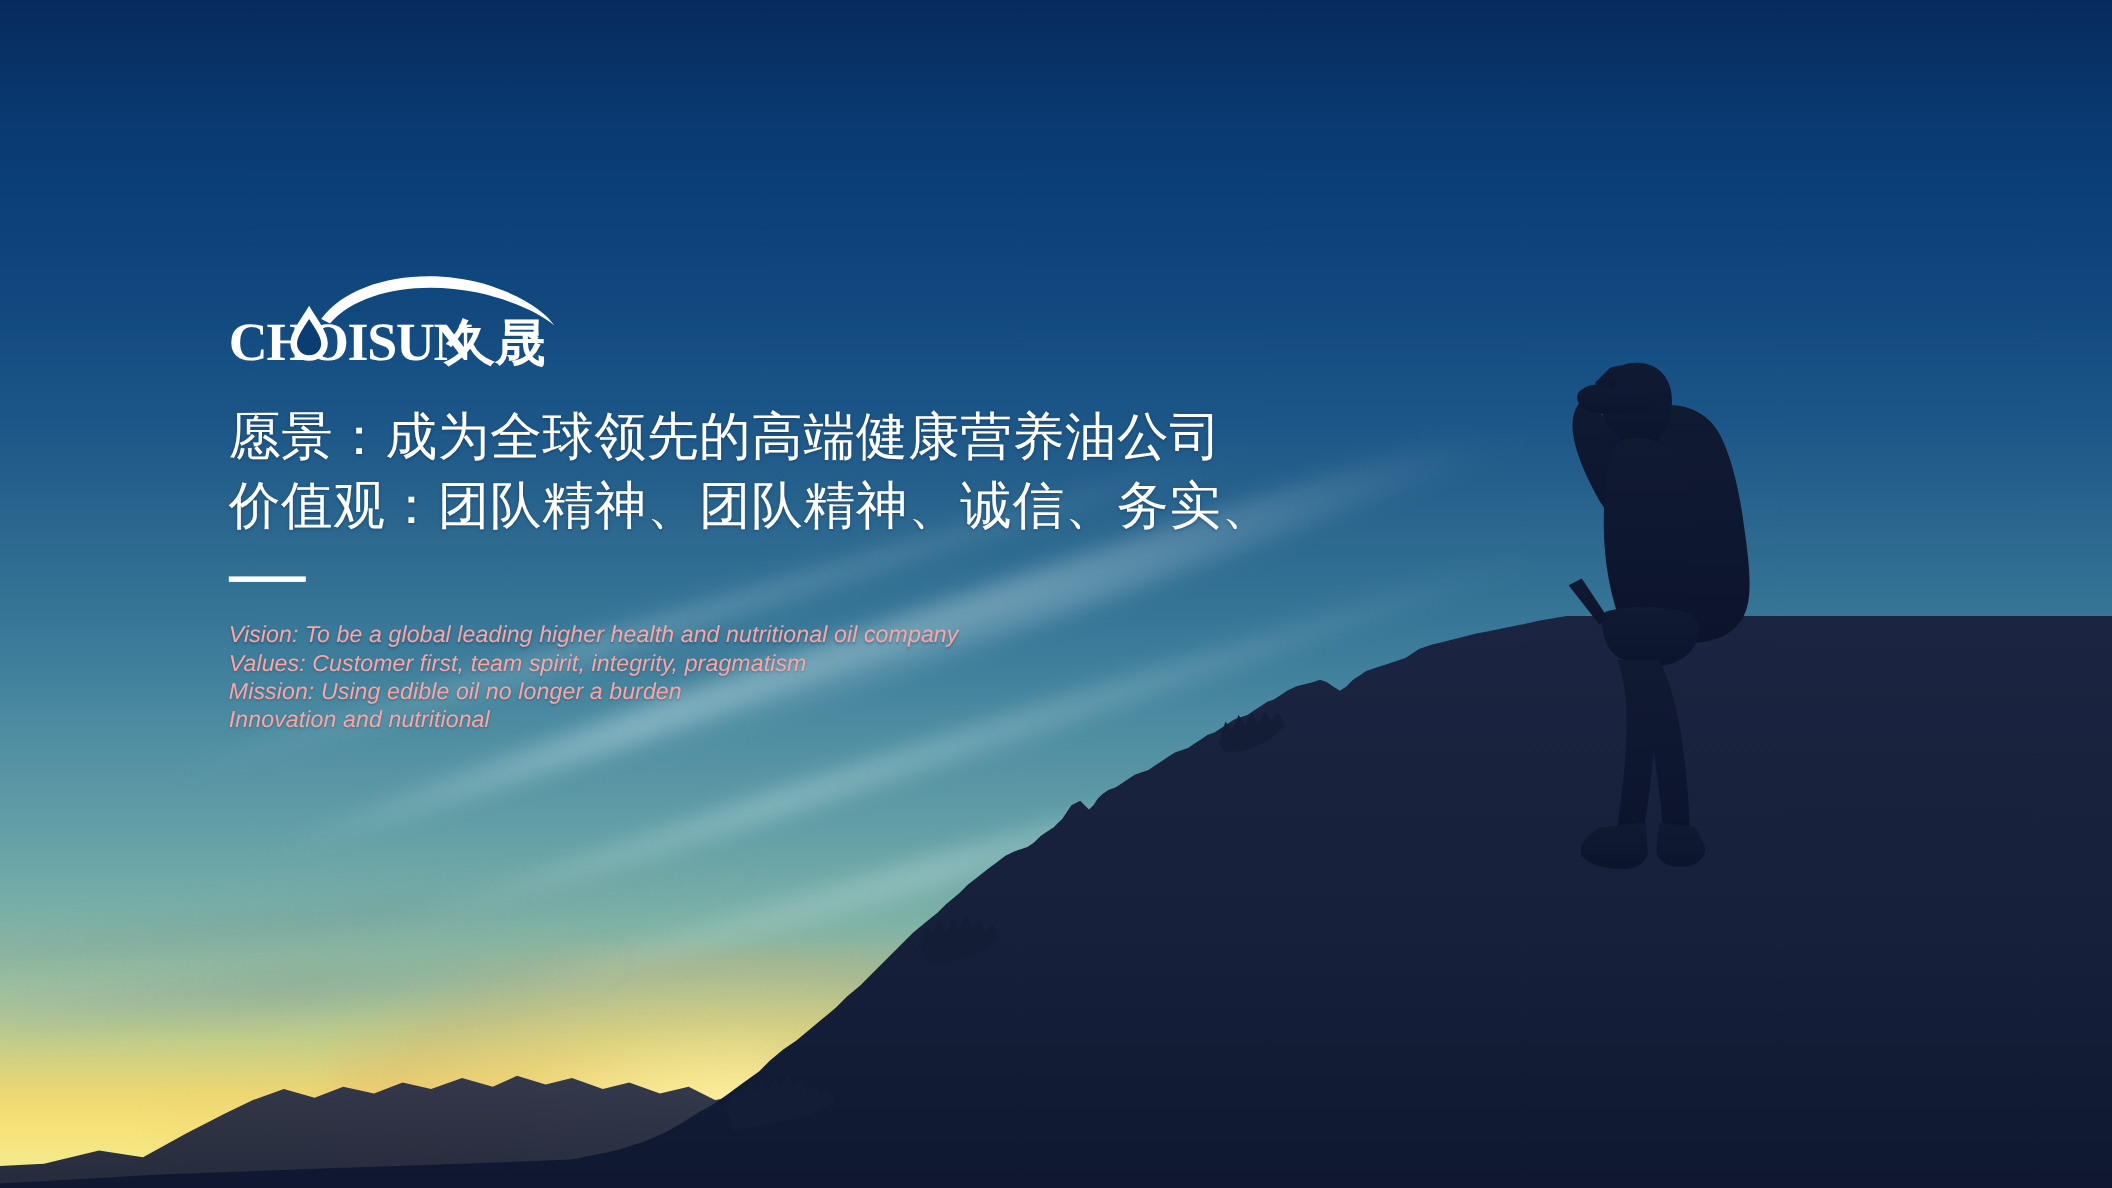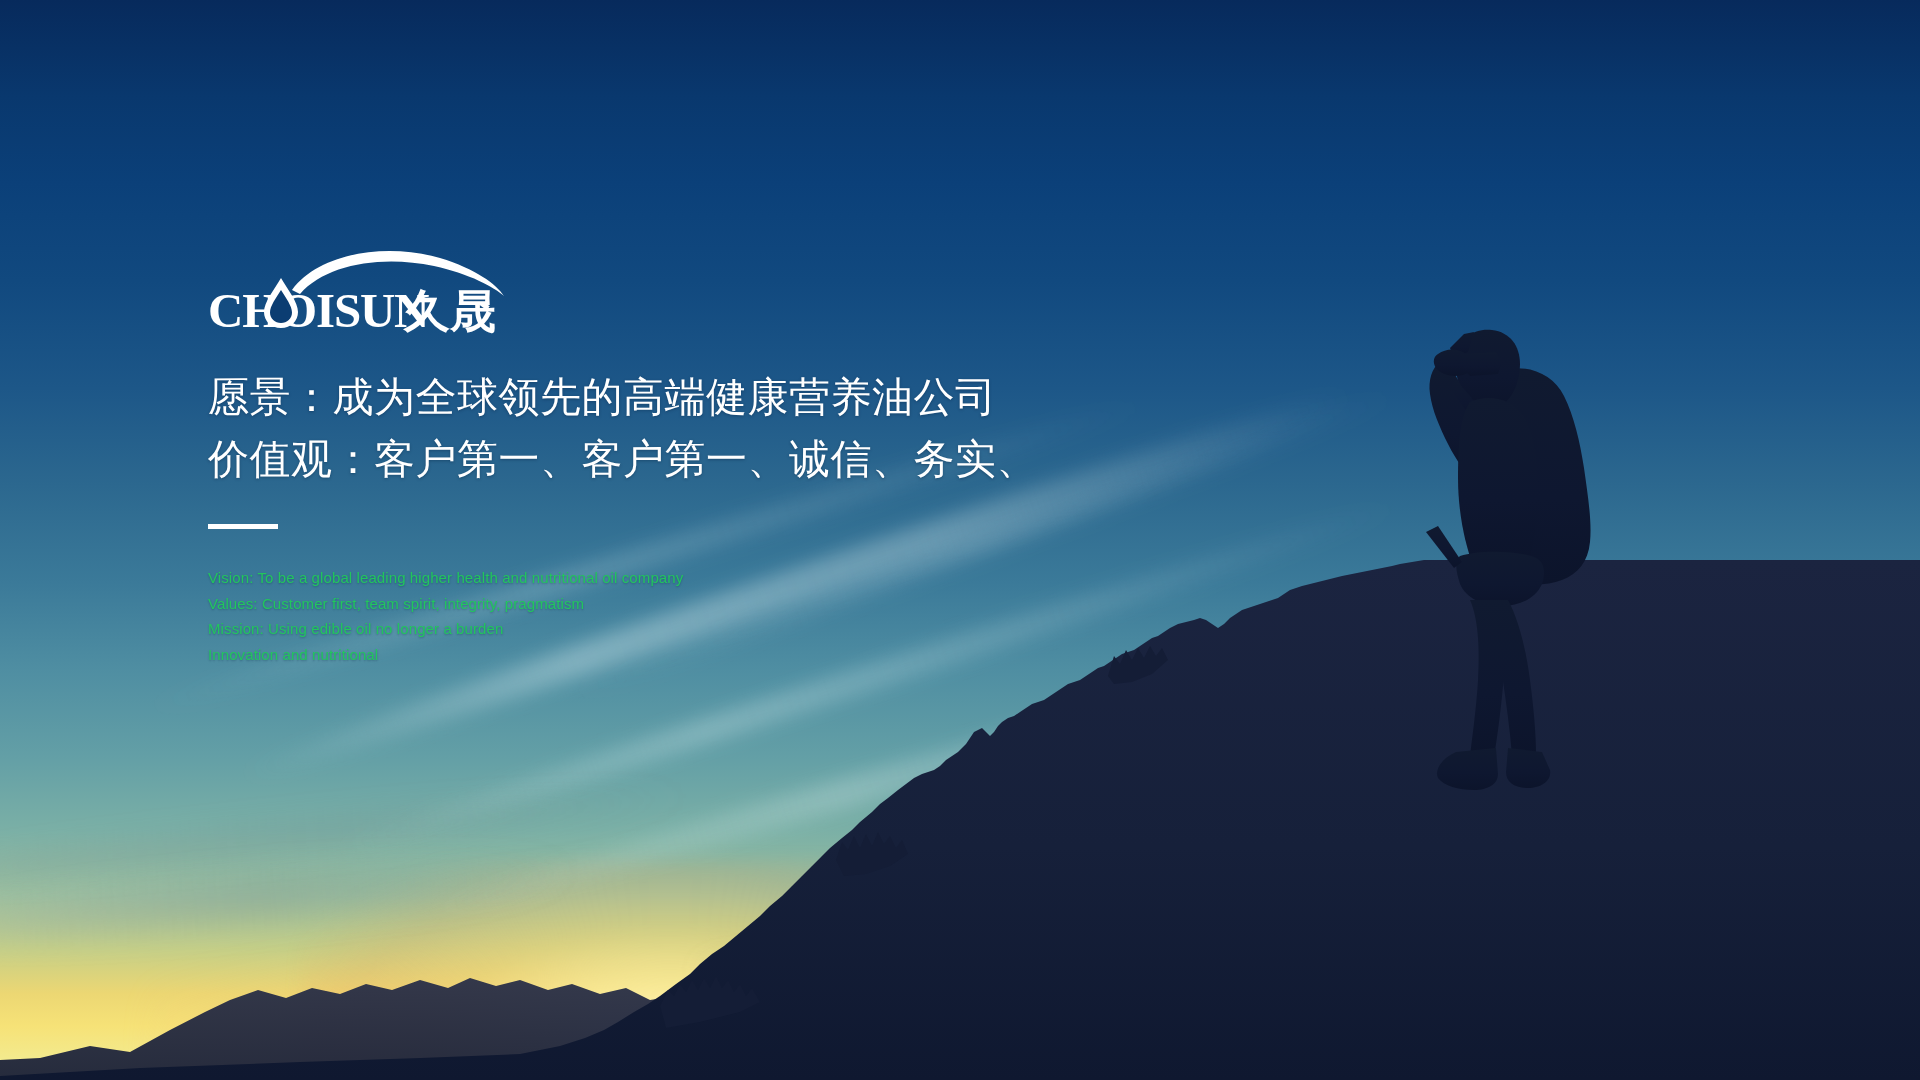--- a/index.html
+++ b/index.html
@@ -113,45 +113,46 @@
   }
 
   
   .logo { position:relative; height:92px; margin-bottom:26px; }
   .logo svg { display:block; }
 
   
   .cn-block { margin-top:2px; }
   .cn-line {
     color:#ffffff;
-    font-size:41px;
+    font-size:47px;
     line-height:62px;
     font-weight:400;
     letter-spacing:0.5px;
     white-space:nowrap;
     text-shadow:0 1px 3px rgba(0,25,55,0.35);
   }
 
   
   .divider {
     width:70px; height:5px;
     background:#ffffff;
     margin:34px 0 36px 0;
   }
 
   
   .en-block { }
   .en-line {
-    color:#22c55e;
-    font-size:15px;
+    color:#fca5a5;
+    font-size:21px;
     line-height:25.5px;
     font-weight:400;
     letter-spacing:0.1px;
     white-space:nowrap;
     text-shadow:0 1px 2px rgba(0,30,60,0.3);
+    font-style:italic;
   }
 </style>
 </head>
 <body>
 
 <div id="stage">
 
   <div class="sky"></div>
   <div class="sun-glow2"></div>
   <div class="sun-glow"></div>
@@ -303,21 +304,21 @@
              C63,80 56,73 56,64 C56,54 66,42 73,30 Z"></path>
         <path fill="#0b3d72" d="M73,42 C78,50 84,58 84,64.5 C84,70.5 79,75 73,75
              C67,75 62,70.5 62,64.5 C62,58 68,50 73,42 Z"></path>
 
         <text x="196" y="79" fill="#ffffff" font-family="'DejaVu Sans','Liberation Sans',sans-serif" font-size="46" font-weight="700">久晟</text>
       </svg>
     </div>
 
     <div class="cn-block">
       <div class="cn-line">愿景：成为全球领先的高端健康营养油公司</div>
-      <div class="cn-line">价值观：客户第一、客户第一、诚信、务实、</div>
+      <div class="cn-line">价值观：团队精神、团队精神、诚信、务实、</div>
     </div>
 
     <div class="divider"></div>
 
     <div class="en-block">
       <div class="en-line">Vision: To be a global leading higher health and nutritional oil company</div>
       <div class="en-line">Values: Customer first, team spirit, integrity, pragmatism</div>
       <div class="en-line">Mission: Using edible oil no longer a burden</div>
       <div class="en-line">Innovation and nutritional</div>
     </div>

